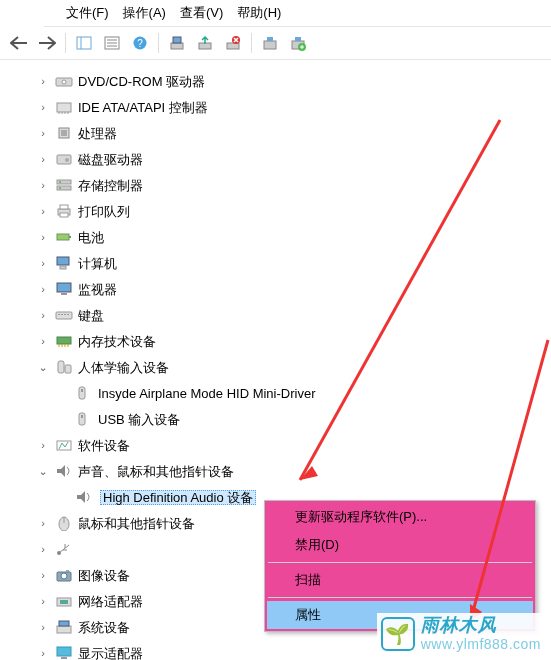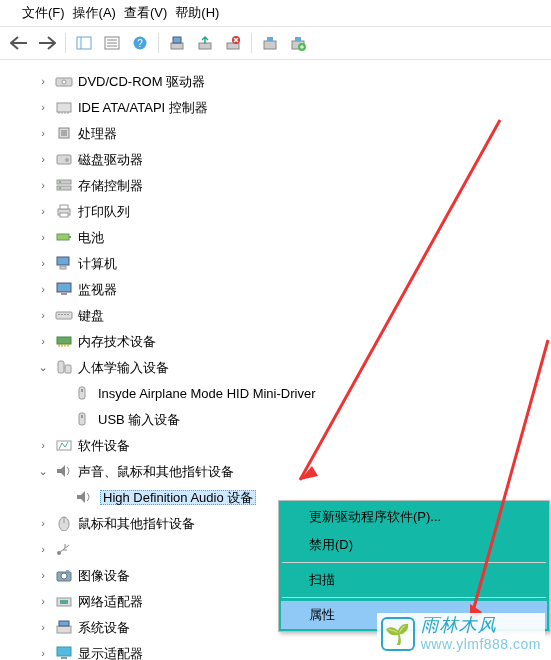--- a/index.html
+++ b/index.html
@@ -9,23 +9,24 @@
     font-size: 13px;
     background: #fff;
     color: #000;
     width: 551px;
     height: 660px;
     overflow: hidden;
     position: relative;
   }
   .menubar {
     display: flex;
-    gap: 8px;
+    gap: 14px;
     padding: 4px 22px;
     border-bottom: 1px solid #e5e5e5;
+    margin-left: 44px;
   }
   .menubar span { cursor: default; }
   .toolbar {
     display: flex;
     align-items: center;
     gap: 2px;
     padding: 4px 6px;
     border-bottom: 1px solid #e5e5e5;
   }
   .tbtn {
@@ -75,24 +76,24 @@
   }
   .label { }
   .sel {
     background: #cde8ff;
     border: 1px dotted #5a9fd6;
     padding: 0 2px;
     margin-left: 2px;
   }
   .ctxmenu {
     position: absolute;
-    left: 278px;
+    left: 264px;
     top: 500px;
     width: 272px;
-    background: #14b8a6;
+    background: #ec4899;
     border: 1px solid #bdbdbd;
     box-shadow: 2px 2px 4px rgba(0,0,0,0.25);
     padding: 2px;
   }
   .ctxmenu .mi {
     padding: 5px 8px 5px 28px;
     font-size: 13px;
     position: relative;
   }
   .ctxmenu .mi.hl {
@@ -119,21 +120,21 @@
     padding: 2px 4px;
   }
   .wm-logo {
     width: 34px; height: 34px;
     border: 2px solid #2aa6c9;
     border-radius: 6px;
     display:flex; align-items:center; justify-content:center;
     font-size: 20px;
   }
   .wm-text { line-height: 1.15; }
-  .wm-title { color: #2aa6c9; font-weight: normal; font-size: 18px;
+  .wm-title { color: #2aa6c9; font-weight: bold; font-size: 18px;
               font-style: italic; letter-spacing: 1px; }
   .wm-url { color: #7fcbe3; font-size: 14px; letter-spacing: 0.5px; }
 </style>
 </head>
 <body>
 
 <div class="menubar">
   <span>文件(F)</span>
   <span>操作(A)</span>
   <span>查看(V)</span>

